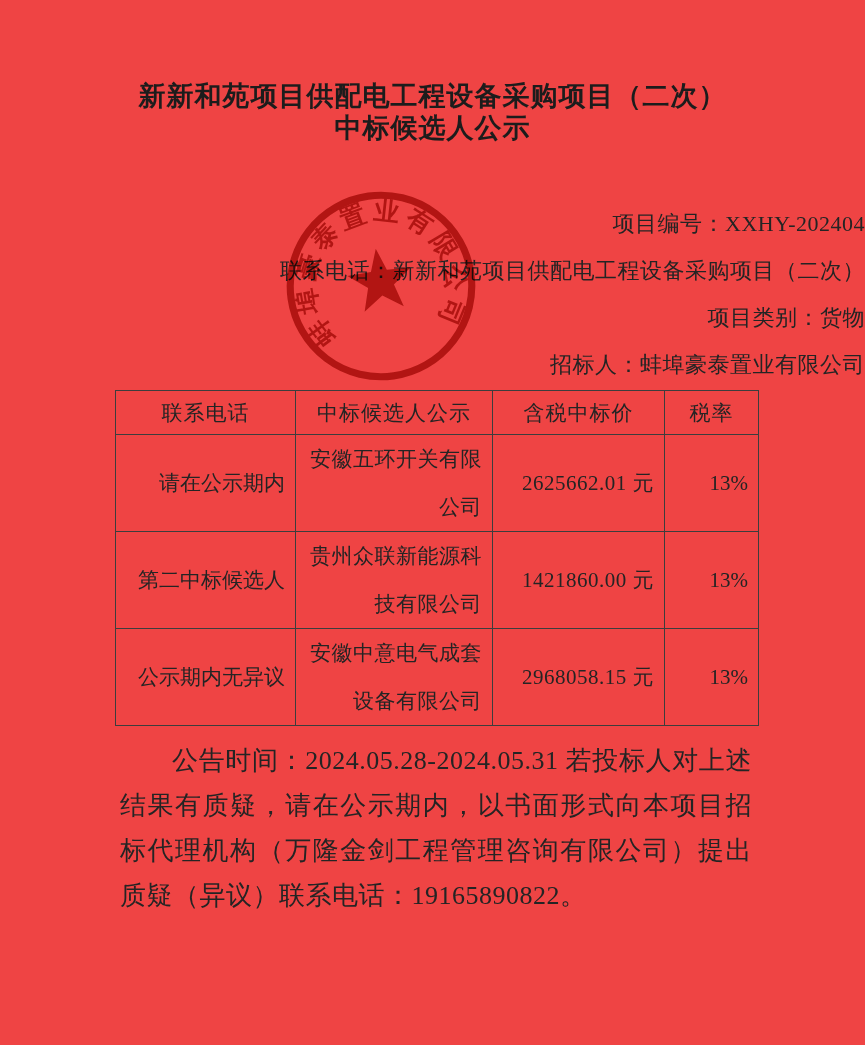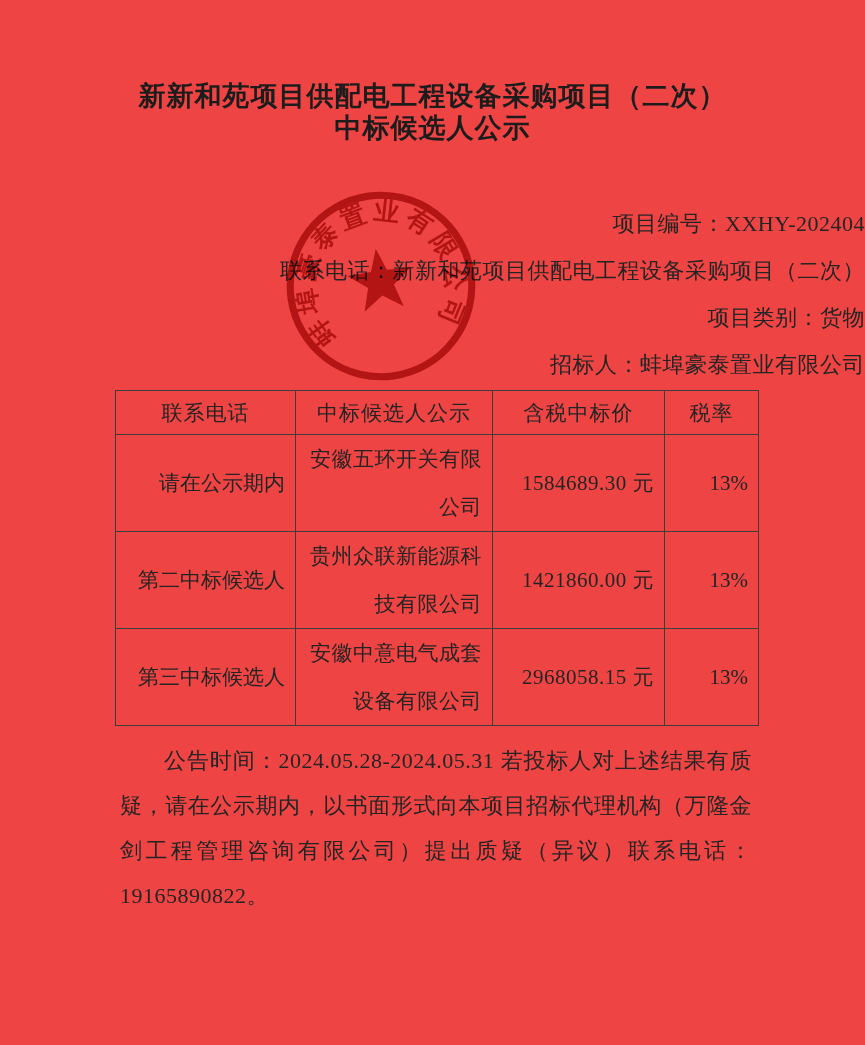--- a/index.html
+++ b/index.html
@@ -88,21 +88,21 @@
   td.company-cell { line-height: 48px; padding: 0 12px; letter-spacing: 0.5px; }
   td.price-cell { font-size: 22px; letter-spacing: 0.5px; }
   
   .paragraphs {
     margin: 12px 113px 0 120px;
     position: relative;
     z-index: 1;
   }
   .paragraphs p {
     margin: 0;
-    font-size: 22px;
+    font-size: 26px;
     line-height: 45px;
     text-align: justify;
     text-indent: 2em;
     letter-spacing: 0.5px;
     color: #242424;
   }
 </style>
 </head>
 <body>
 
@@ -145,31 +145,31 @@
         <th>联系电话</th>
         <th>中标候选人公示</th>
         <th>含税中标价</th>
         <th>税率</th>
       </tr>
     </thead>
     <tbody>
       <tr>
         <td>请在公示期内</td>
         <td class="company-cell">安徽五环开关有限公司</td>
-        <td class="price-cell">1584689.30 元</td>
+        <td class="price-cell">2625662.01 元</td>
         <td>13%</td>
       </tr>
       <tr>
         <td>第二中标候选人</td>
         <td class="company-cell">贵州众联新能源科技有限公司</td>
         <td class="price-cell">1421860.00 元</td>
         <td>13%</td>
       </tr>
       <tr>
-        <td>第三中标候选人</td>
+        <td>公示期内无异议</td>
         <td class="company-cell">安徽中意电气成套设备有限公司</td>
         <td class="price-cell">2968058.15 元</td>
         <td>13%</td>
       </tr>
     </tbody>
   </table>
 
   <div class="paragraphs">
     <p>公告时间：2024.05.28-2024.05.31 若投标人对上述结果有质疑，请在公示期内，以书面形式向本项目招标代理机构（万隆金剑工程管理咨询有限公司）提出质疑（异议）联系电话：19165890822。</p>
   </div>

